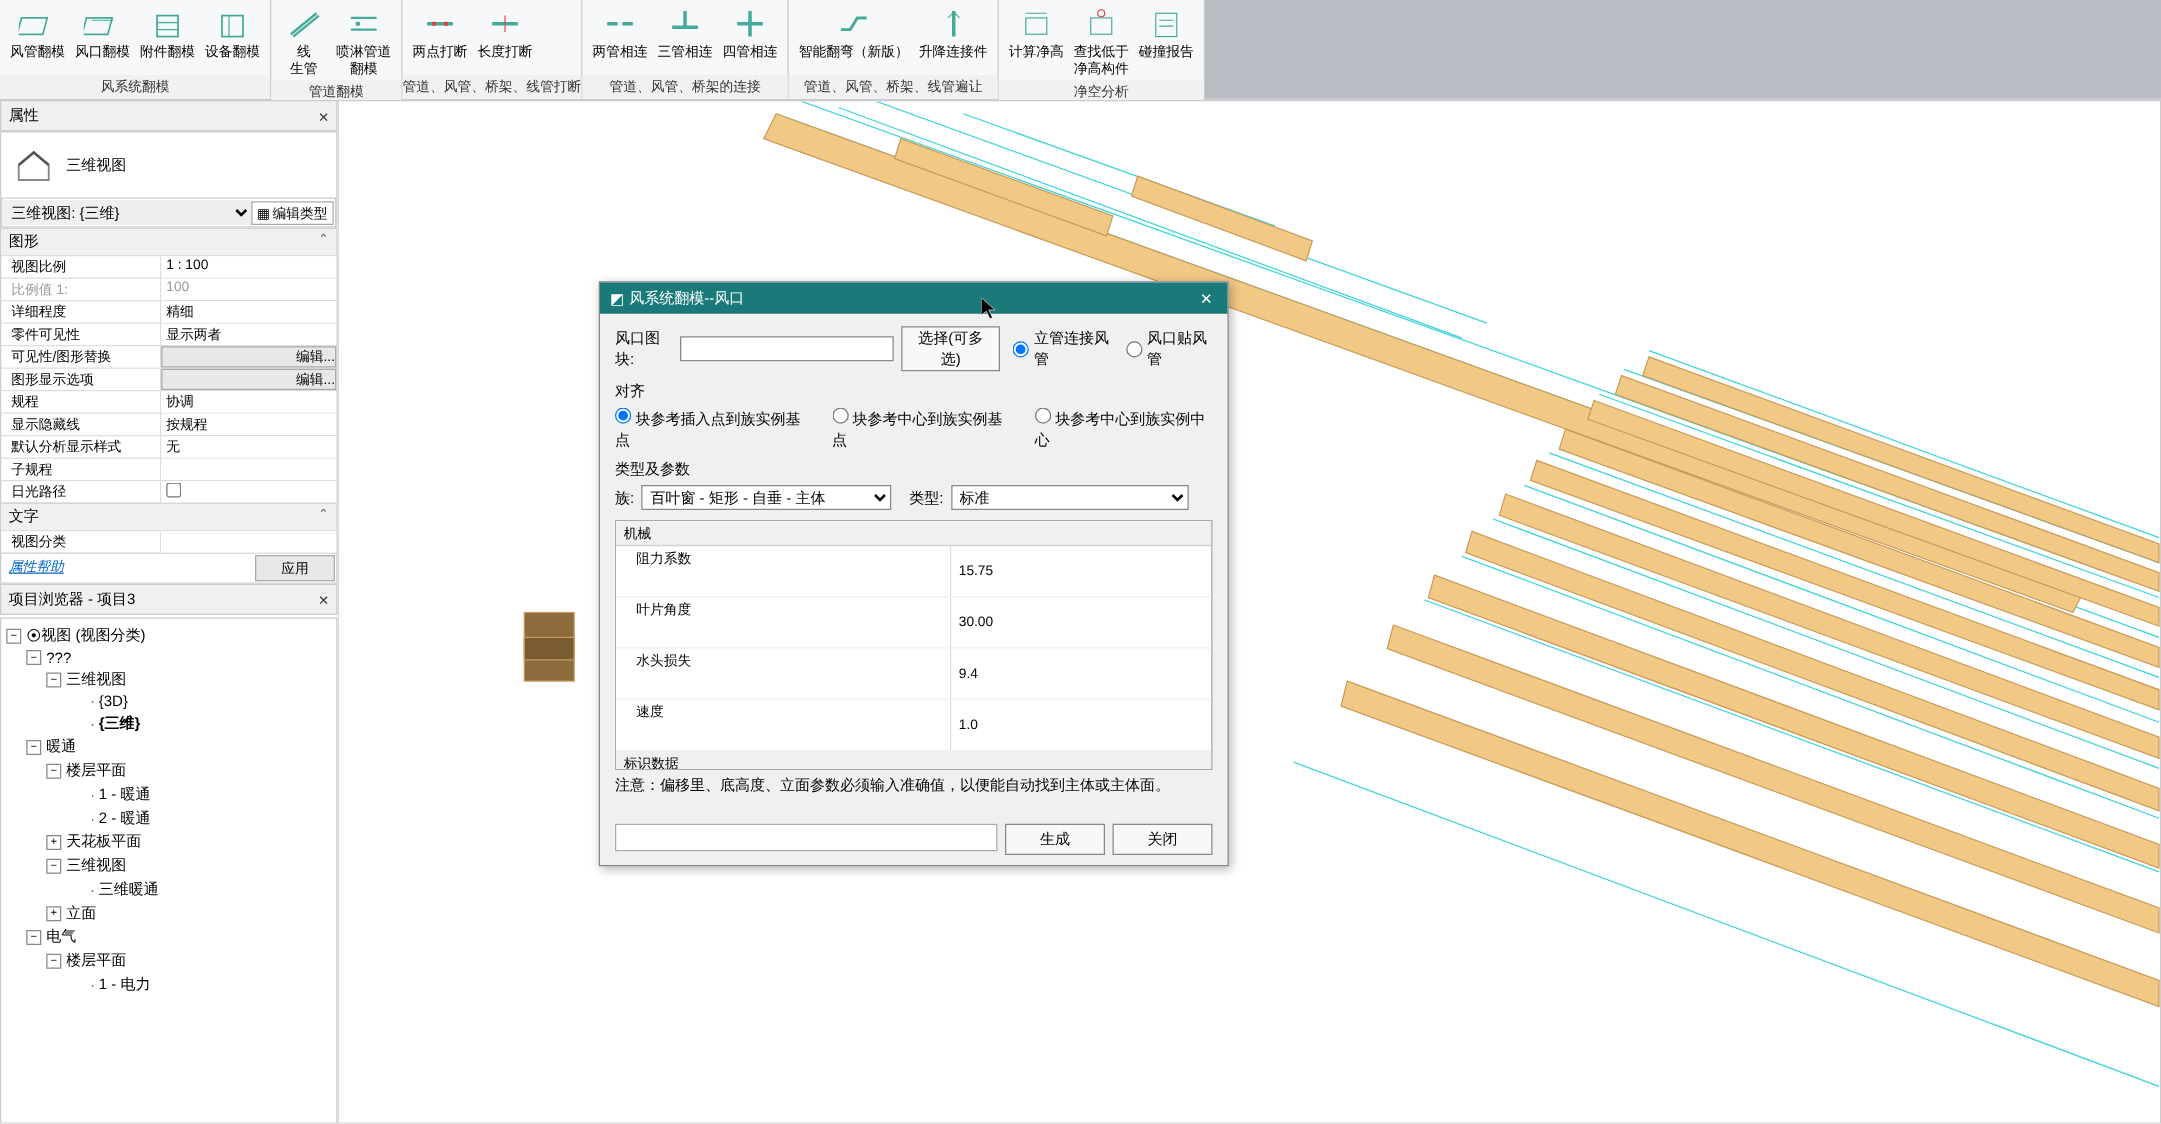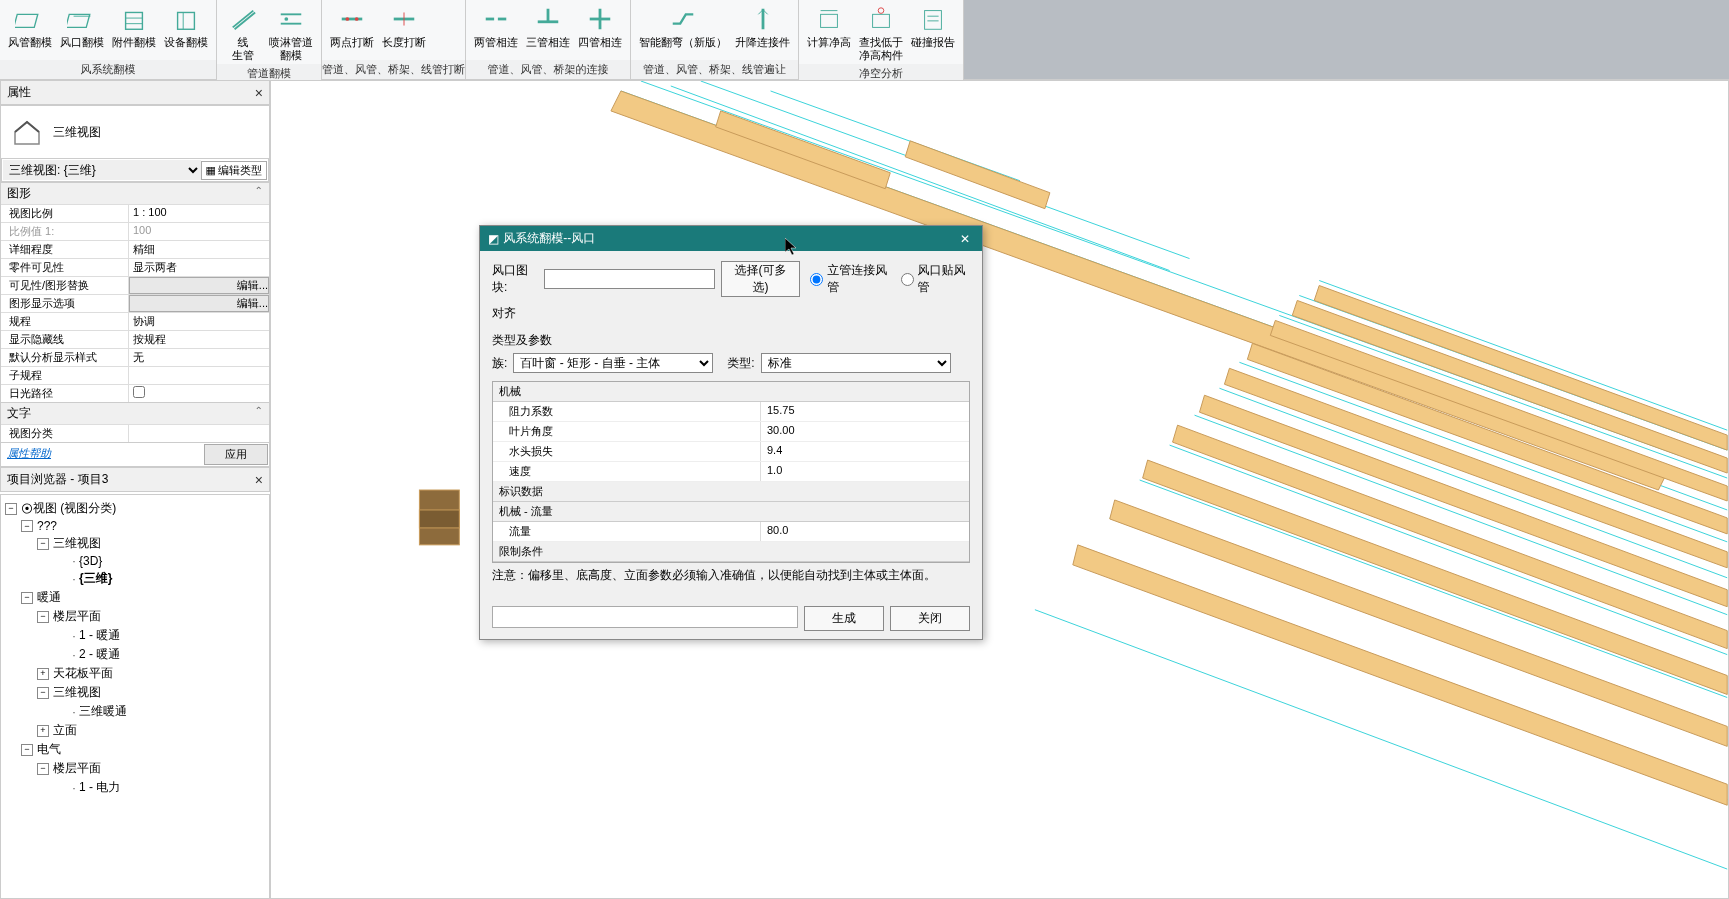--- a/index.html
+++ b/index.html
@@ -65,21 +65,21 @@
 .d-btn { background: #f8f8f8; border: 1px solid #888; padding: 0 8px; font-size: 12px; cursor: pointer; }
 .d-radio-group { display: flex; align-items: center; gap: 4px; margin-left: 4px; }
 fieldset.implicit { border: none; padding: 0; margin: 0 0 6px 0; }
 .d-section-label { font-size: 12px; margin-bottom: 4px; display: block; }
 .d-align-opts { display: flex; gap: 20px; }
 .d-select { border: 1px solid #888; font-size: 12px; padding: 1px 2px; background: #fff; }
 .d-param-grid { border: 1px solid #aaa; background: #fff; max-height: 200px; overflow-y: scroll; }
 .d-param-header { background: #f0f0f0; padding: 2px 6px; font-size: 11px; border-bottom: 1px solid #ccc; }
 .d-param-row { display: flex; border-bottom: 1px solid #eee; font-size: 11px; }
 .d-param-row .pn { width: 268px; padding: 2px 6px 2px 16px; border-right: 1px solid #ddd; }
-.d-param-row .pval { flex: 1; padding: 2px 6px; }
+.d-param-row .pval { flex: 1; padding: 14px 6px; }
 .d-note { font-size: 12px; padding: 4px 0; }
 .dialog-footer { padding: 8px 12px; display: flex; justify-content: center; gap: 6px; }
 .dialog-footer .status { flex: 1; border: 1px solid #aaa; background: #fff; height: 22px; }
 .dialog-footer button { width: 80px; padding: 3px; border: 1px solid #888; background: #f8f8f8; cursor: pointer; font-size: 12px; }
 
 
 .cursor { position: absolute; left: 785px; top: 238px; pointer-events: none; z-index: 100; }
 </style>
 </head>
 <body>
@@ -491,20 +491,25 @@
           <input type="radio" name="conn" checked="" style="">
           <span>立管连接风管</span>
         </label>
       <label class="d-radio-group">
           <input type="radio" name="conn" style="">
           <span>风口贴风管</span>
         </label>
     </div>
     <fieldset class="implicit">
       <span class="d-section-label">对齐</span>
+      <div class="d-align-opts">
+        <label><input type="radio" name="al" checked="" style=""> <span>块参考插入点到族实例基点</span></label>
+        <label><input type="radio" name="al" style=""> <span>块参考中心到族实例基点</span></label>
+        <label><input type="radio" name="al" style=""> <span>块参考中心到族实例中心</span></label>
+      </div>
     </fieldset>
     <span class="d-section-label">类型及参数</span>
     <div class="d-row">
       <span>族:</span>
       <select class="d-select" style="width:200px"><option>百叶窗 - 矩形 - 自垂 - 主体</option></select>
       <span style="margin-left:8px">类型:</span>
       <select class="d-select" style="width:190px"><option>标准</option></select>
     </div>
     <div class="d-param-grid" id="param-grid">
         <div class="d-param-header">机械</div>

